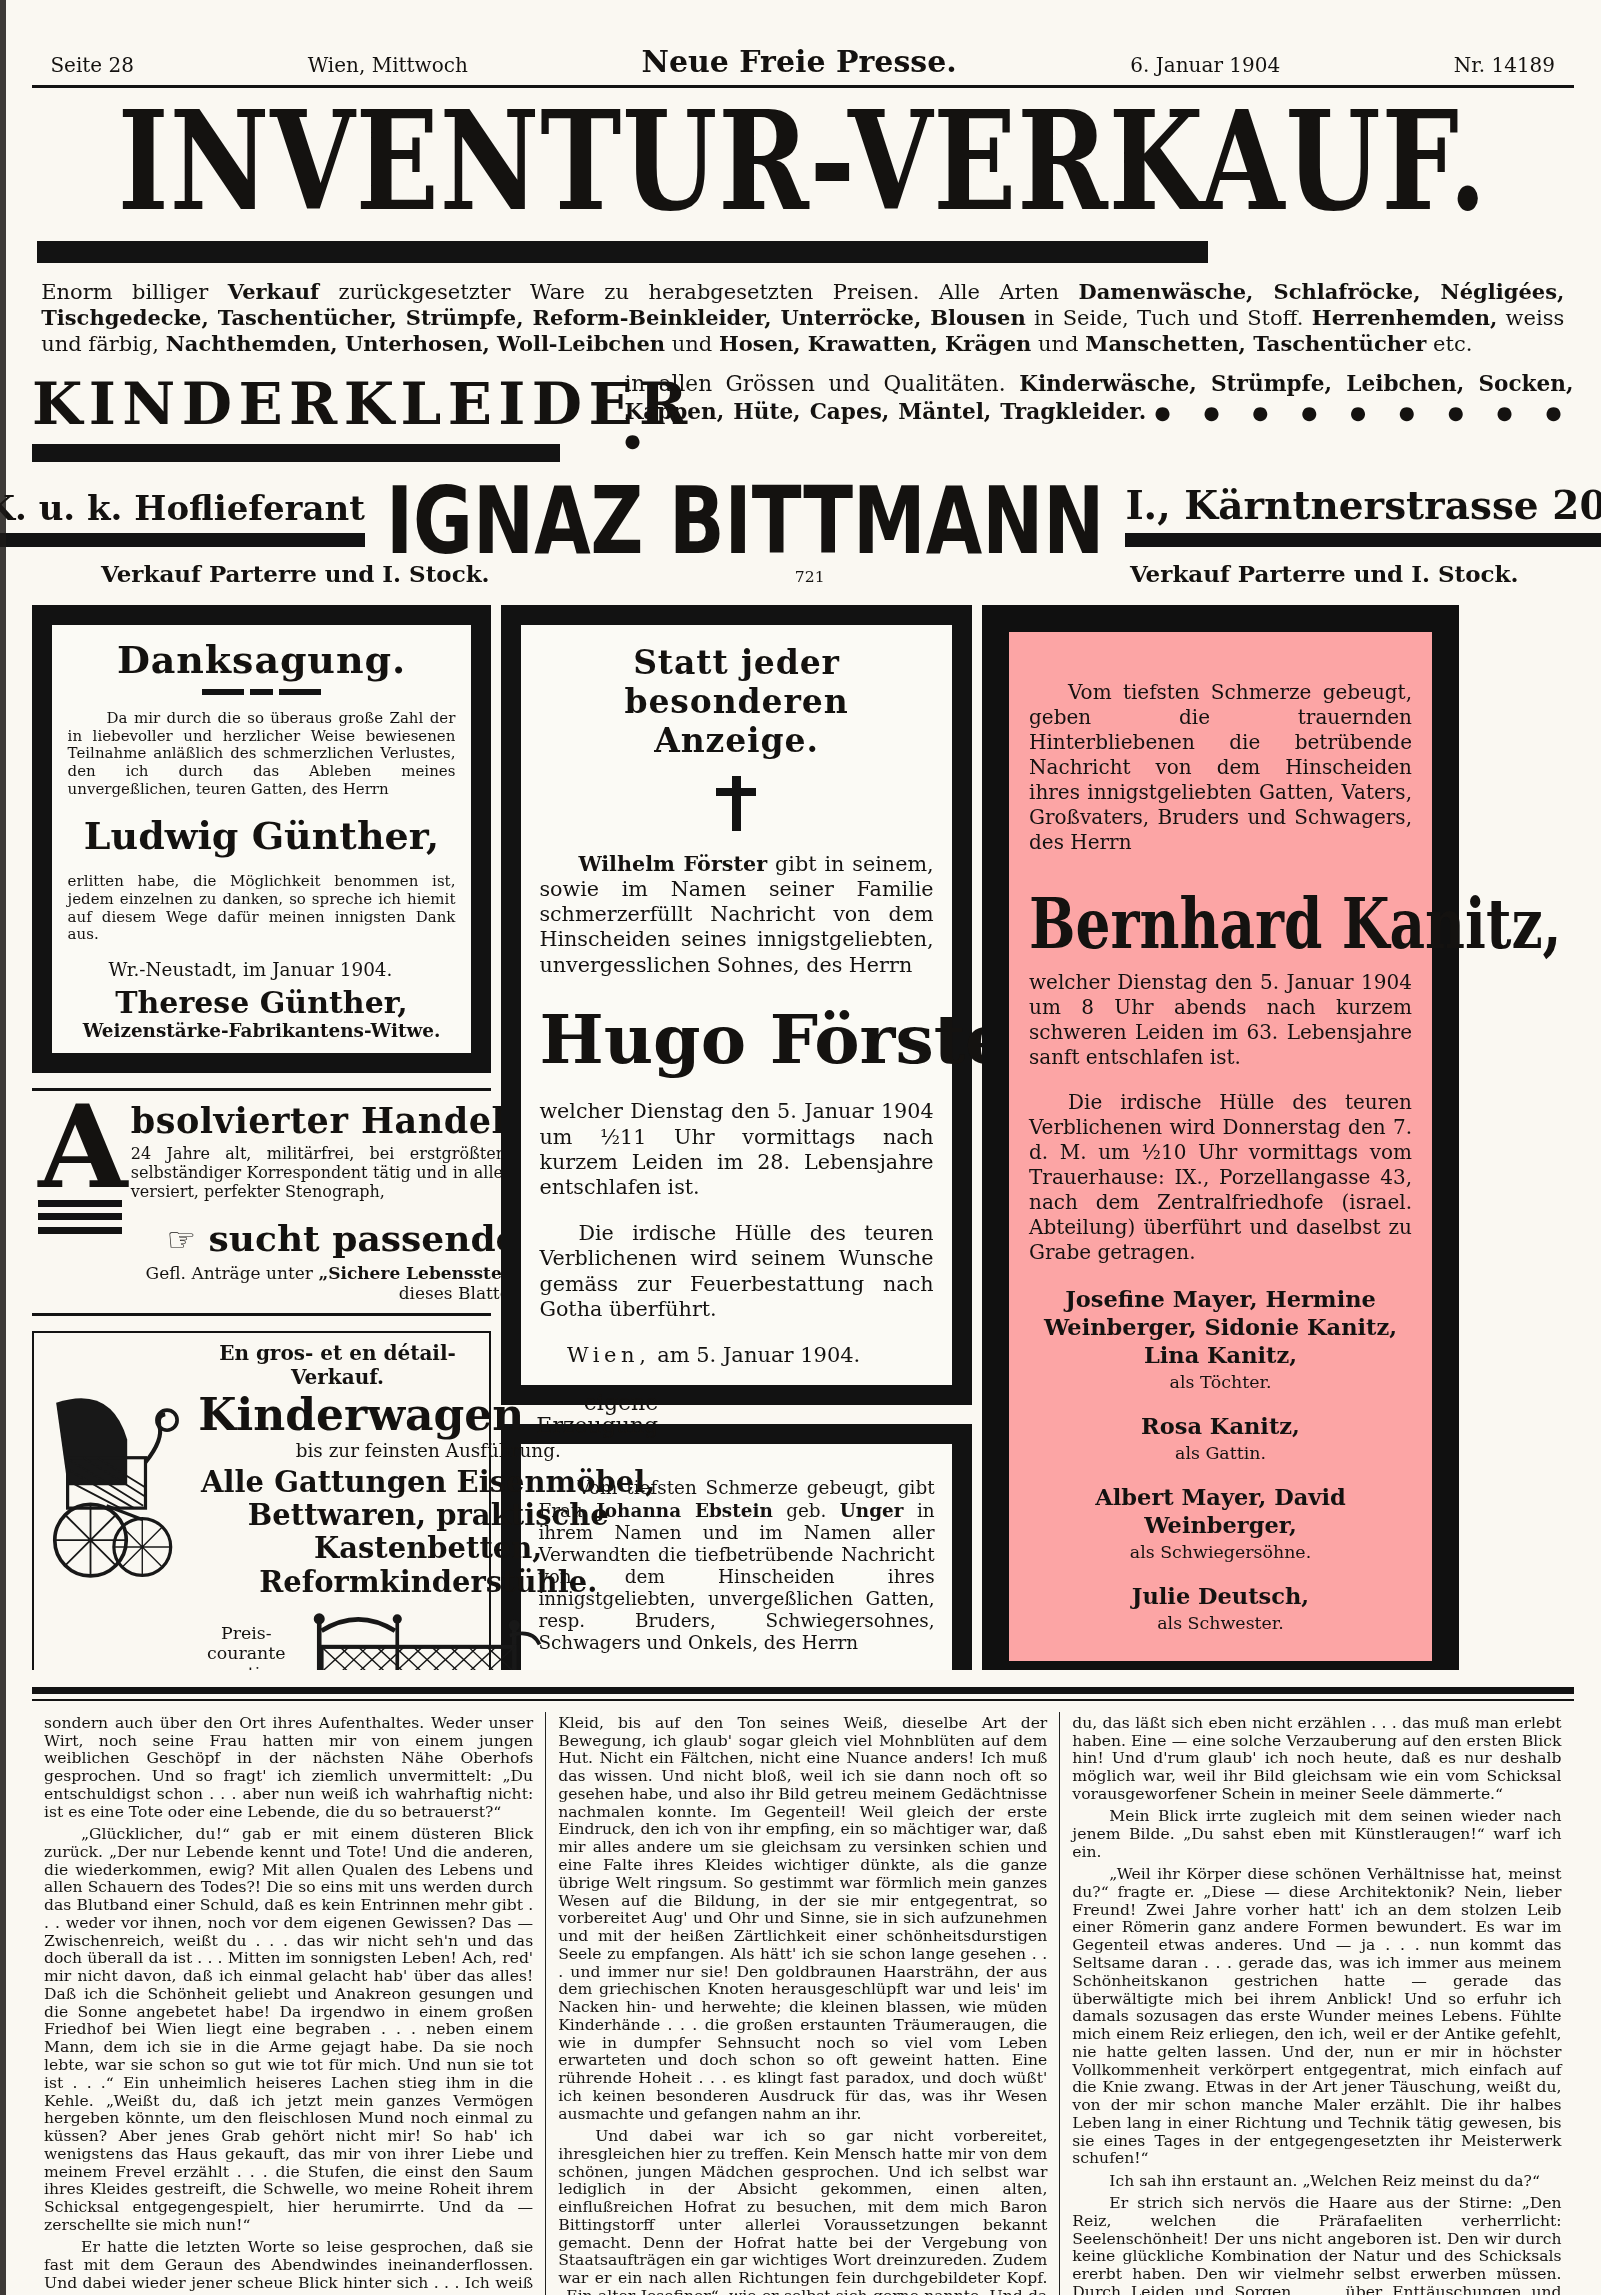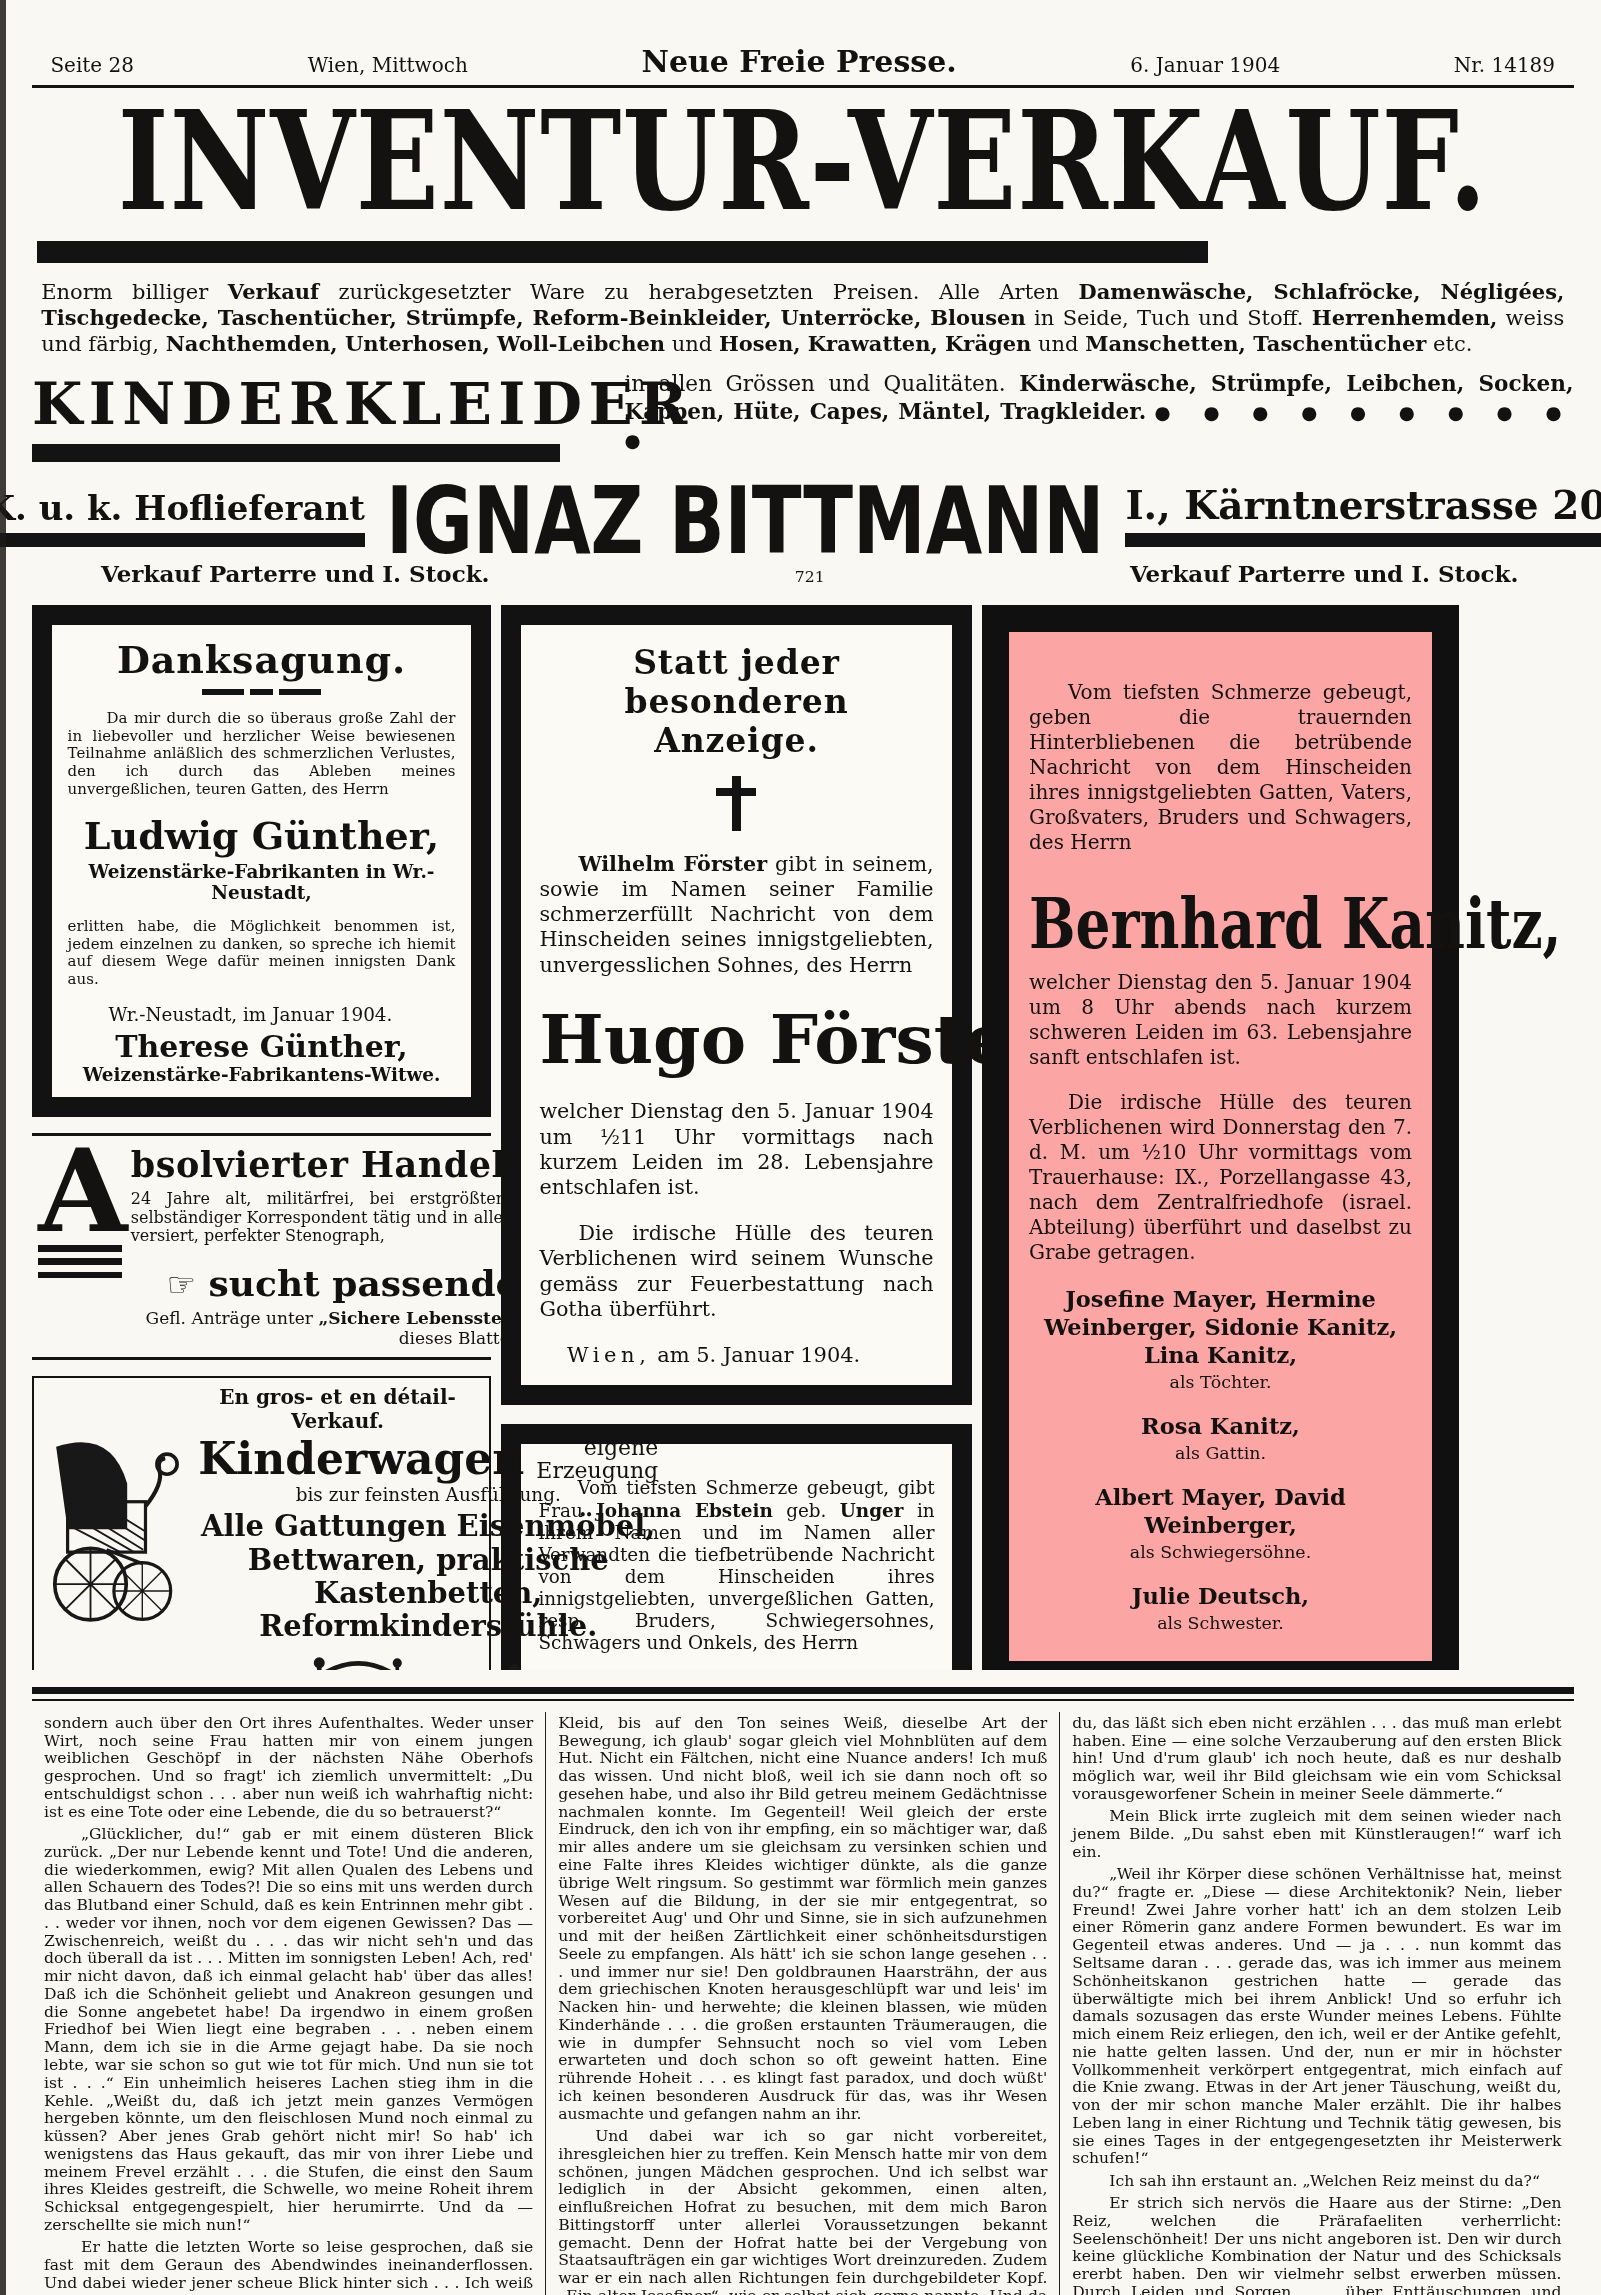--- a/index.html
+++ b/index.html
@@ -189,21 +189,20 @@
 
   <div class="ads">
 
     <div class="col-left">
 
       <div class="mourn-border danksagung">
         <div class="dank-title">Danksagung.</div>
         <div class="ornament"></div>
         <p class="dank-body indent">Da mir durch die so überaus große Zahl der in liebevoller und herzlicher Weise bewiesenen Teilnahme anläßlich des schmerzlichen Verlustes, den ich durch das Ableben meines unvergeßlichen, teuren Gatten, des Herrn</p>
         <div class="dank-name">Ludwig Günther,</div>
-        <div class="dank-sub">Weizenstärke-Fabrikanten in Wr.-Neustadt,</div>
         <p class="dank-body">erlitten habe, die Möglichkeit benommen ist, jedem einzelnen zu danken, so spreche ich hiemit auf diesem Wege dafür meinen innigsten Dank aus.</p>
         <div class="dank-place">Wr.-Neustadt, im Januar 1904.</div>
         <div class="dank-sig">Therese Günther,</div>
         <div class="dank-sigsub">Weizenstärke-Fabrikantens-Witwe.</div>
       </div>
 
       <div class="akademiker">
         <div class="aka-flex">
           <div>
             <div class="aka-initial">A</div>

